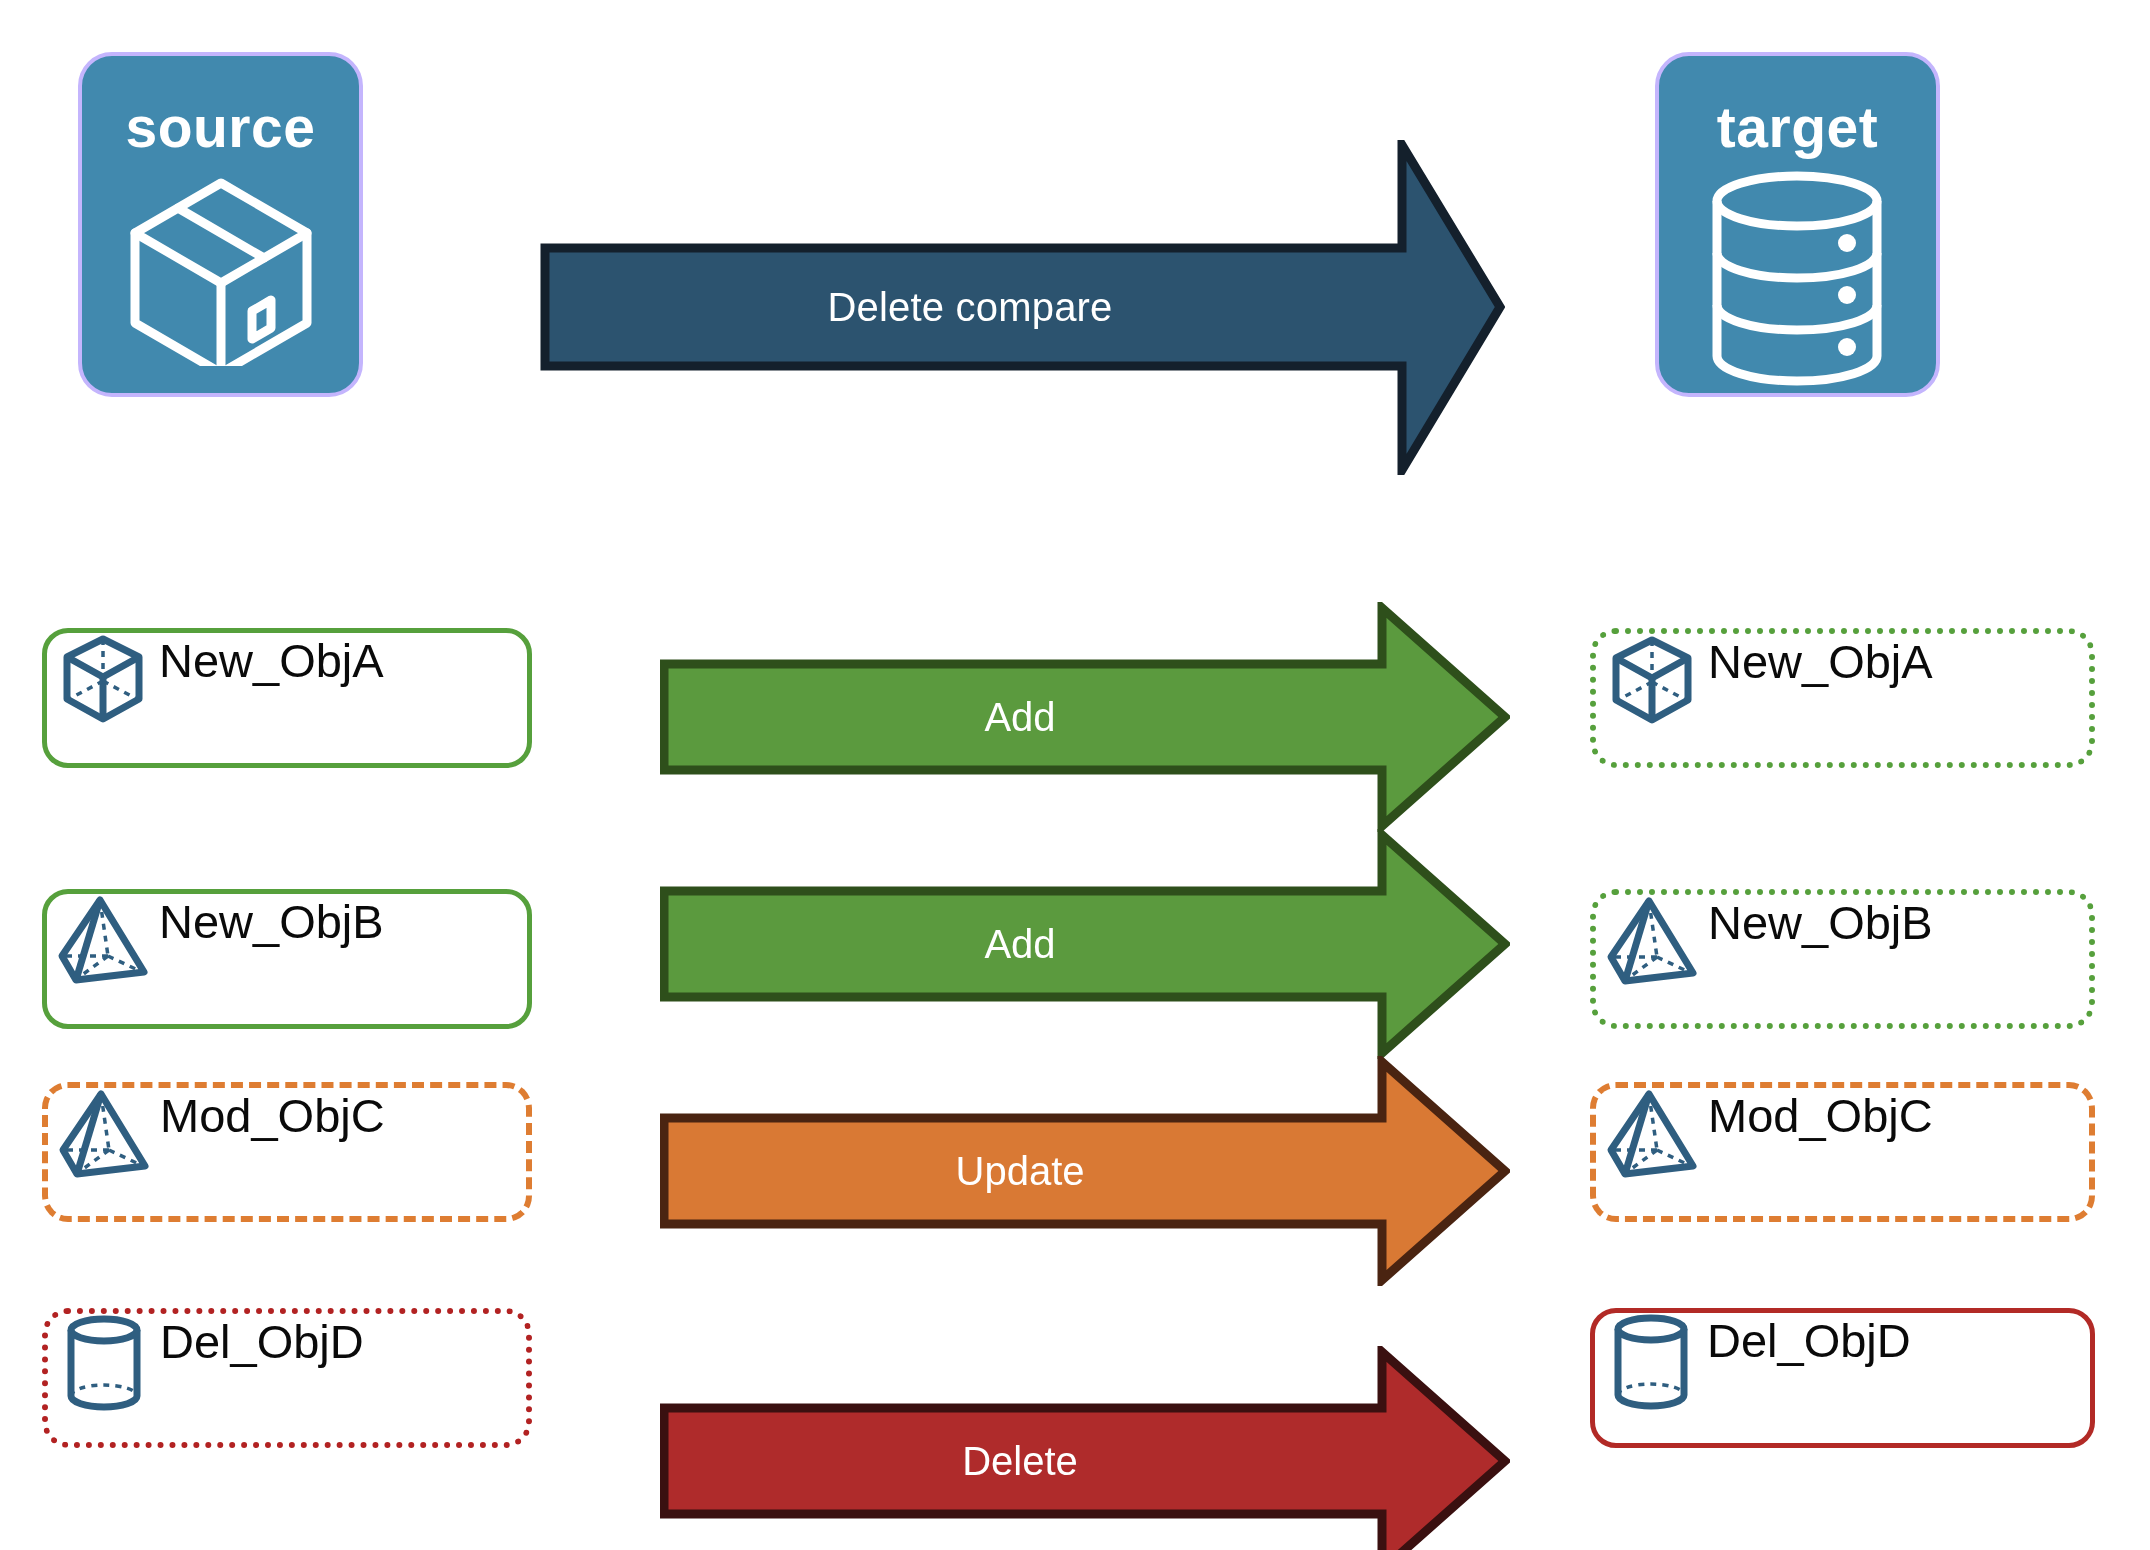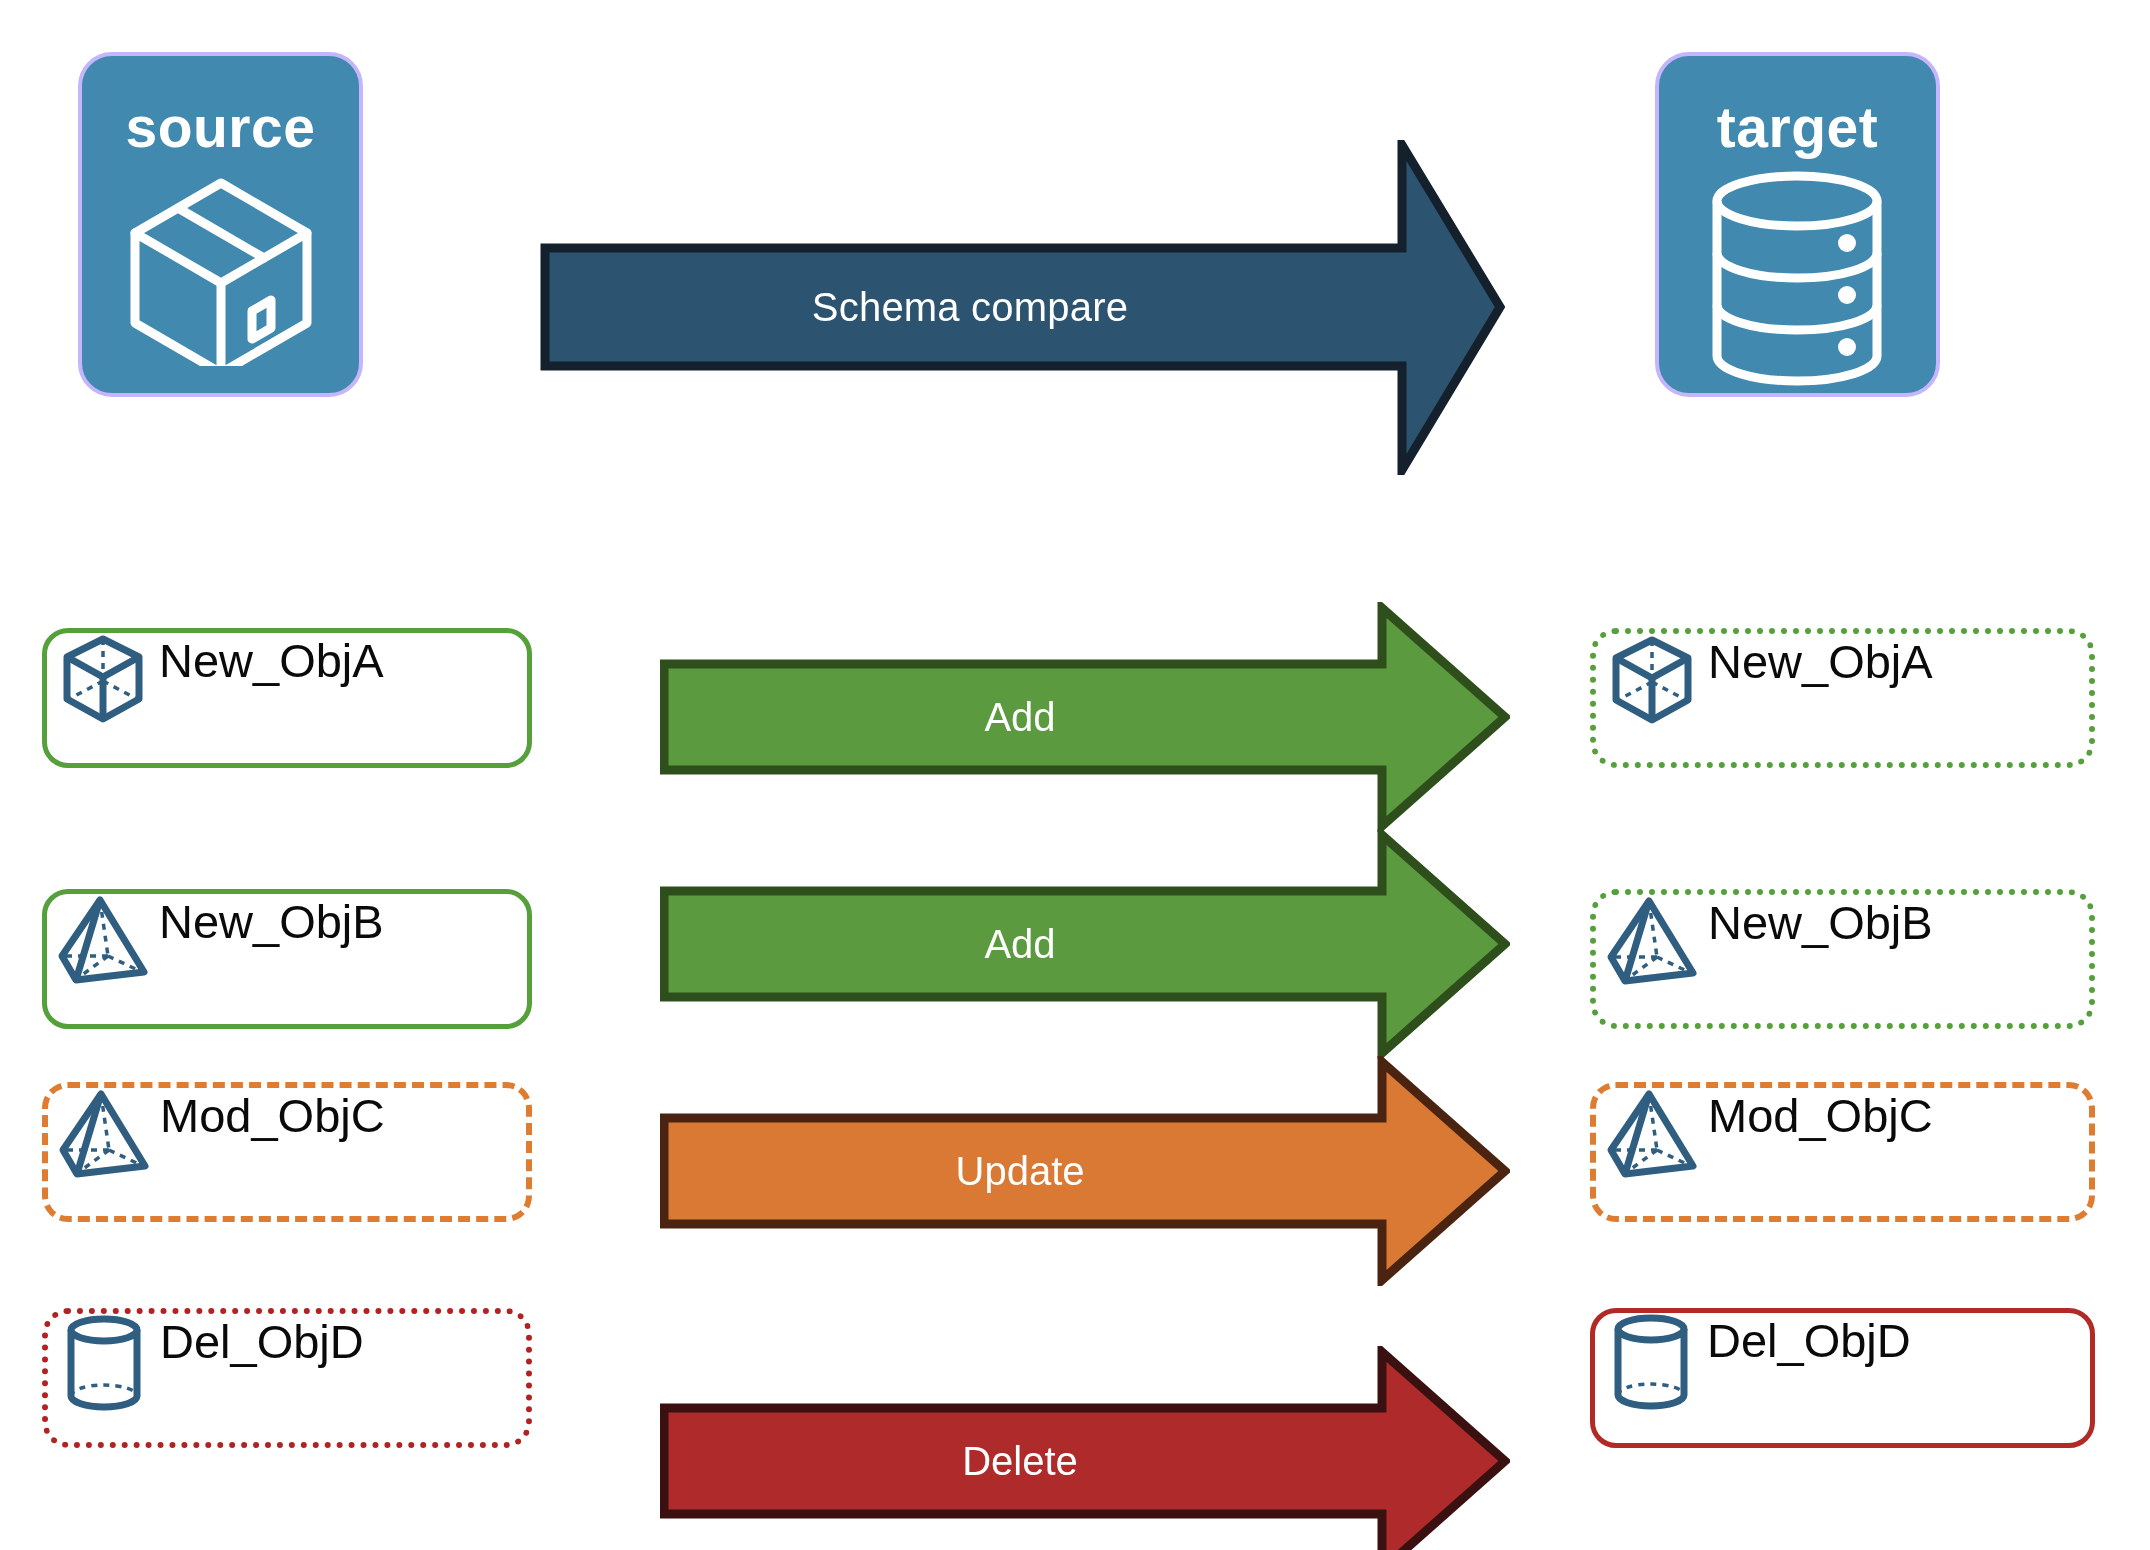--- a/index.html
+++ b/index.html
@@ -64,21 +64,21 @@
           <path d="M131 140 L150 129 L150 157 L131 168 Z"></path>
         </g>
       </svg>
     </div>
   </div>
 
   <div id="schema-arrow">
     <svg width="965" height="335" viewBox="0 0 965 335">
       <polygon points="5,108 862,108 862,5 960,167 862,330 862,226 5,226" fill="#2C536F" stroke="#14202C" stroke-width="9" stroke-linejoin="miter"></polygon>
     </svg>
-    <div class="lbl">Schema compare</div>
+    <div class="lbl">Delete compare</div>
   </div>
 
   <div class="endpoint" id="tgt-card">
     <div class="ep-title">target</div>
     <div class="ep-icon">
       <svg width="175" height="215" viewBox="0 0 175 215">
         <g fill="none" stroke="#ffffff" stroke-width="9">
           <ellipse cx="87" cy="30" rx="80" ry="25"></ellipse>
           <path d="M7 30 L7 185"></path>
           <path d="M167 30 L167 185"></path>

